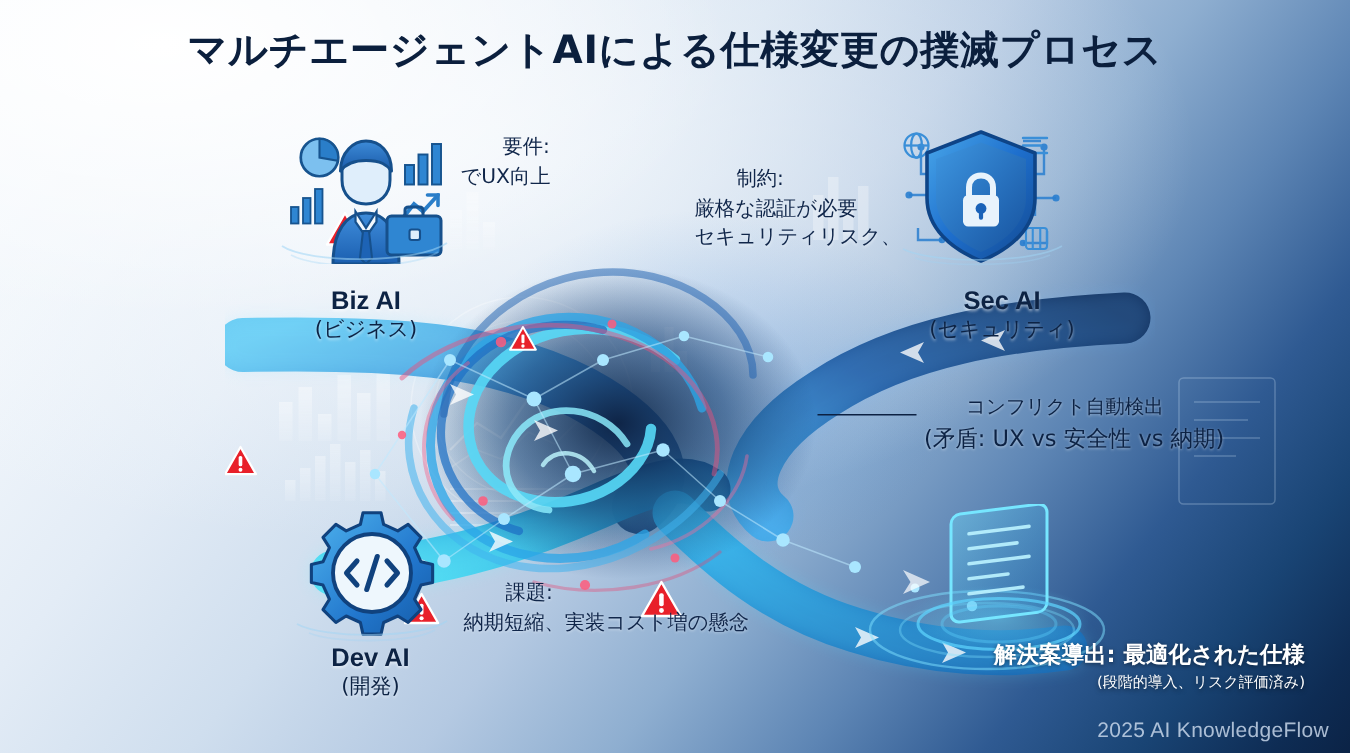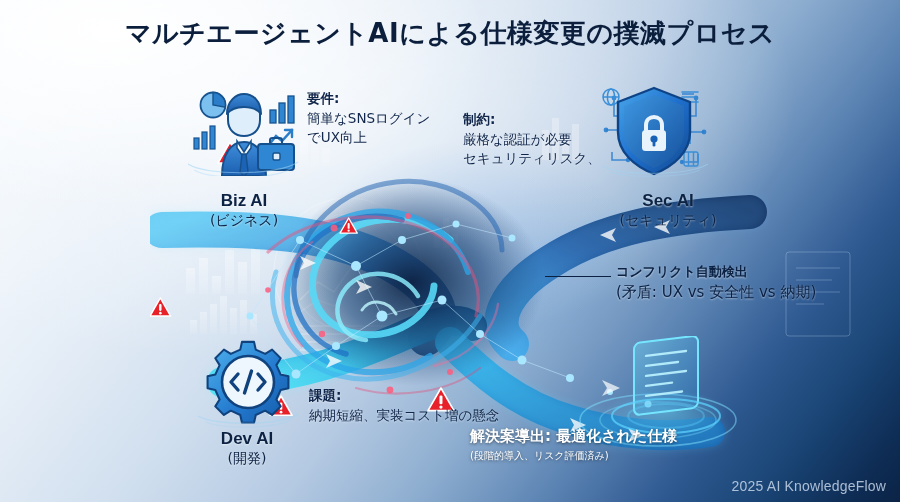--- a/index.html
+++ b/index.html
@@ -73,39 +73,39 @@
   }
 
   .callout {
     position: absolute;
     color: #10264a;
     font-size: 13.5px;
     line-height: 1.45;
     font-family: "DejaVu Sans", "Liberation Sans", sans-serif;
     text-shadow: 0 1px 2px rgba(255,255,255,.5);
   }
-  .callout .hd { font-weight: bold; display: block; }
+  .callout .hd { font-weight: normal; display: block; margin-left: 28px; }
   .callout .ln { display: block; }
 
   #conflict-callout { color: #0c2244; }
   #conflict-callout .hd { font-size: 13px; }
   #conflict-callout .ln { font-size: 15px; }
 
   .leader {
     position: absolute;
     left: 545px; top: 276px;
     width: 66px; height: 0;
     border-top: 1.6px solid #0c2142;
   }
 
   .solution {
     position: absolute;
     left: 470px; top: 425px;
     width: 400px;
-    text-align: left;
+    text-align: right;
     color: #ffffff;
     font-family: "DejaVu Sans", "Liberation Sans", sans-serif;
     text-shadow: 0 1px 3px rgba(0,0,0,.5);
   }
   .solution .hd { display: block; font-size: 15px; font-weight: bold; line-height: 1.5; }
   .solution .ln { display: block; font-size: 10px; line-height: 1.5; }
 
   .watermark {
     position: absolute;
     right: 14px; bottom: 8px;
@@ -555,21 +555,20 @@
     <span class="sub">(セキュリティ)</span>
   </div>
 
   <div class="node-label" style="left:182px; top:428px; width:130px;">
     <span class="nm">Dev AI</span>
     <span class="sub">(開発)</span>
   </div>
 
   <div class="callout" style="left:307px; top:89px;">
     <span class="hd">要件:</span>
-    <span class="ln">簡単なSNSログイン</span>
     <span class="ln">でUX向上</span>
   </div>
 
   <div class="callout" style="left:463px; top:110px;">
     <span class="hd">制約:</span>
     <span class="ln">厳格な認証が必要</span>
     <span class="ln">セキュリティリスク、</span>
   </div>
 
   <div class="callout" style="left:309px; top:386px;">

